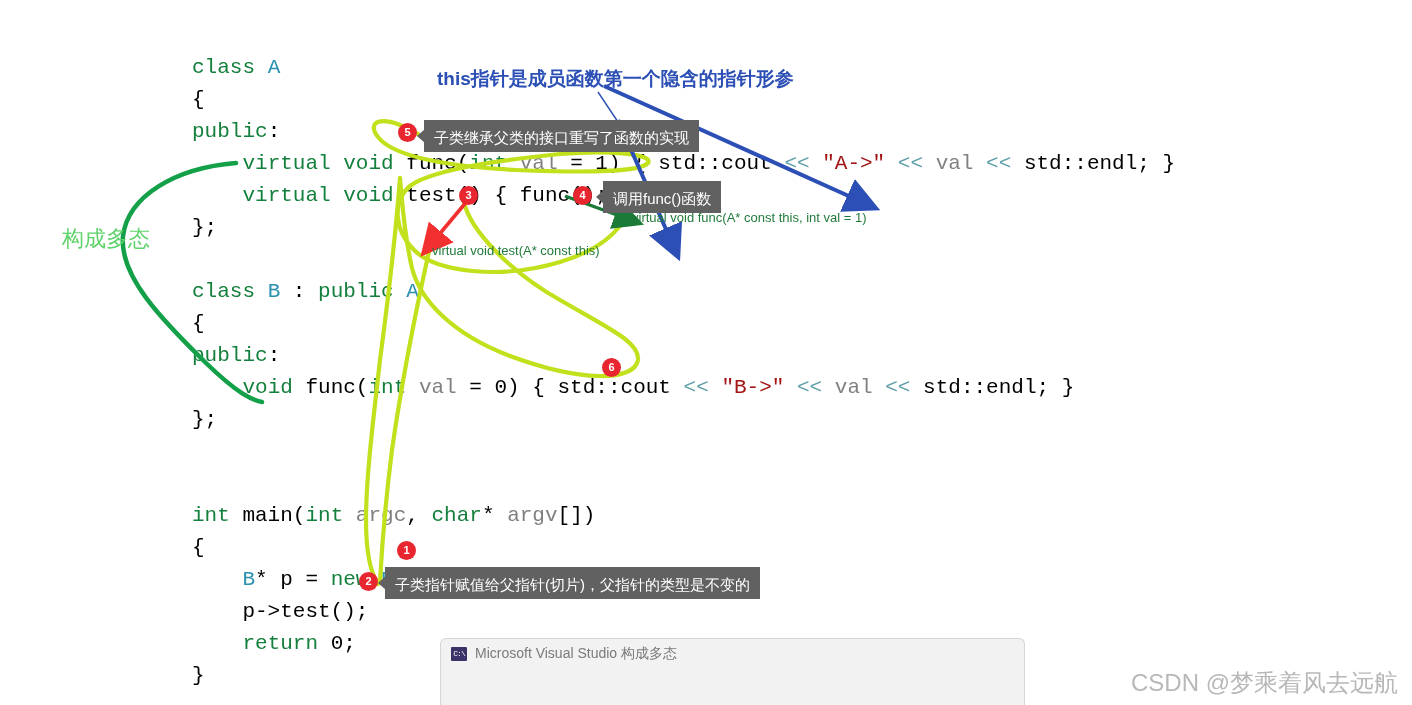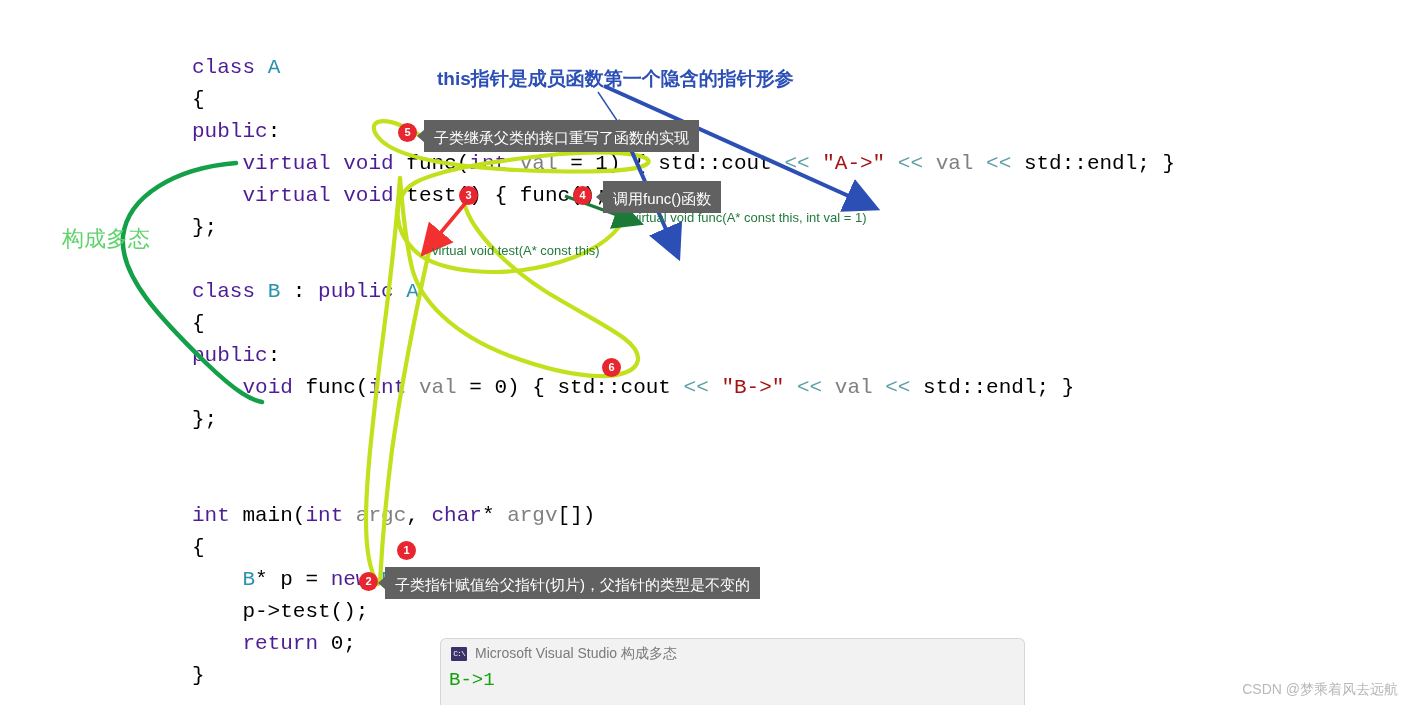--- a/index.html
+++ b/index.html
@@ -21,21 +21,21 @@
     left: 192px;
     top: 52px;
     font-family: "Liberation Mono", "DejaVu Sans Mono", monospace;
     font-size: 21px;
     line-height: 32px;
     white-space: pre;
     color: #000000;
     z-index: 2;
   }
   .code-line { height: 32px; white-space: pre; }
-  .tok-kw      { color: #4c1d95; }
+  .tok-kw      { color: #15803d; }
   .tok-type    { color: #2b91af; }
   .tok-plain   { color: #000000; }
   .tok-param   { color: #808080; }
   .tok-str     { color: #a31515; }
   .tok-op      { color: #5fa0a8; }
 
   
   #overlay {
     position: absolute;
     left: 0; top: 0;
@@ -159,21 +159,21 @@
     color: #13a10e;
     line-height: 24px;
   }
 
   
   #watermark {
     position: absolute;
     right: 14px;
     bottom: 6px;
     color: #b8b8b8;
-    font-size: 14px;
+    font-size: 24px;
     white-space: nowrap;
     z-index: 10;
   }
 </style>
 </head>
 <body>
 
 <div id="code-area"><div class="code-line"><span class="tok-kw">class </span><span class="tok-type">A</span></div><div class="code-line"><span class="tok-plain">{</span></div><div class="code-line"><span class="tok-kw">public</span><span class="tok-plain">:</span></div><div class="code-line"><span class="tok-plain">    </span><span class="tok-kw">virtual</span><span class="tok-plain"> </span><span class="tok-kw">void</span><span class="tok-plain"> func(</span><span class="tok-kw">int</span><span class="tok-plain"> </span><span class="tok-param">val</span><span class="tok-plain"> = 1) { std::cout </span><span class="tok-op">&lt;&lt;</span><span class="tok-plain"> </span><span class="tok-str">"A-&gt;"</span><span class="tok-plain"> </span><span class="tok-op">&lt;&lt;</span><span class="tok-plain"> </span><span class="tok-param">val</span><span class="tok-plain"> </span><span class="tok-op">&lt;&lt;</span><span class="tok-plain"> std::endl; }</span></div><div class="code-line"><span class="tok-plain">    </span><span class="tok-kw">virtual</span><span class="tok-plain"> </span><span class="tok-kw">void</span><span class="tok-plain"> test() { func(); }</span></div><div class="code-line"><span class="tok-plain">};</span></div><div class="code-line">&nbsp;</div><div class="code-line"><span class="tok-kw">class </span><span class="tok-type">B</span><span class="tok-plain"> : </span><span class="tok-kw">public</span><span class="tok-plain"> </span><span class="tok-type">A</span></div><div class="code-line"><span class="tok-plain">{</span></div><div class="code-line"><span class="tok-kw">public</span><span class="tok-plain">:</span></div><div class="code-line"><span class="tok-plain">    </span><span class="tok-kw">void</span><span class="tok-plain"> func(</span><span class="tok-kw">int</span><span class="tok-plain"> </span><span class="tok-param">val</span><span class="tok-plain"> = 0) { std::cout </span><span class="tok-op">&lt;&lt;</span><span class="tok-plain"> </span><span class="tok-str">"B-&gt;"</span><span class="tok-plain"> </span><span class="tok-op">&lt;&lt;</span><span class="tok-plain"> </span><span class="tok-param">val</span><span class="tok-plain"> </span><span class="tok-op">&lt;&lt;</span><span class="tok-plain"> std::endl; }</span></div><div class="code-line"><span class="tok-plain">};</span></div><div class="code-line">&nbsp;</div><div class="code-line">&nbsp;</div><div class="code-line"><span class="tok-kw">int</span><span class="tok-plain"> main(</span><span class="tok-kw">int</span><span class="tok-plain"> </span><span class="tok-param">argc</span><span class="tok-plain">, </span><span class="tok-kw">char</span><span class="tok-plain">* </span><span class="tok-param">argv</span><span class="tok-plain">[])</span></div><div class="code-line"><span class="tok-plain">{</span></div><div class="code-line"><span class="tok-plain">    </span><span class="tok-type">B</span><span class="tok-plain">* p = </span><span class="tok-kw">new</span><span class="tok-plain"> </span><span class="tok-type">B</span><span class="tok-plain">;</span></div><div class="code-line"><span class="tok-plain">    p-&gt;test();</span></div><div class="code-line"><span class="tok-plain">    </span><span class="tok-kw">return</span><span class="tok-plain"> 0;</span></div><div class="code-line"><span class="tok-plain">}</span></div></div>
 
 <svg id="overlay" viewBox="0 0 1412 705" xmlns="http://www.w3.org/2000/svg">
@@ -234,16 +234,15 @@
 <div class="marker" style="left:573px; top:186px;">4</div>
 <div class="marker" style="left:602px; top:358px;">6</div>
 <div class="marker" style="left:397px; top:541px;">1</div>
 <div class="marker" style="left:359px; top:572px;">2</div>
 
 <div id="console-window">
   <div id="console-titlebar">
     <div id="console-app-icon">C:\</div>
     <div id="console-title">Microsoft Visual Studio 构成多态</div>
   </div>
-  <div id="console-body">B-&gt;1</div>
 </div>
 
 <div id="watermark">CSDN @梦乘着风去远航</div>
 
 </body></html>

